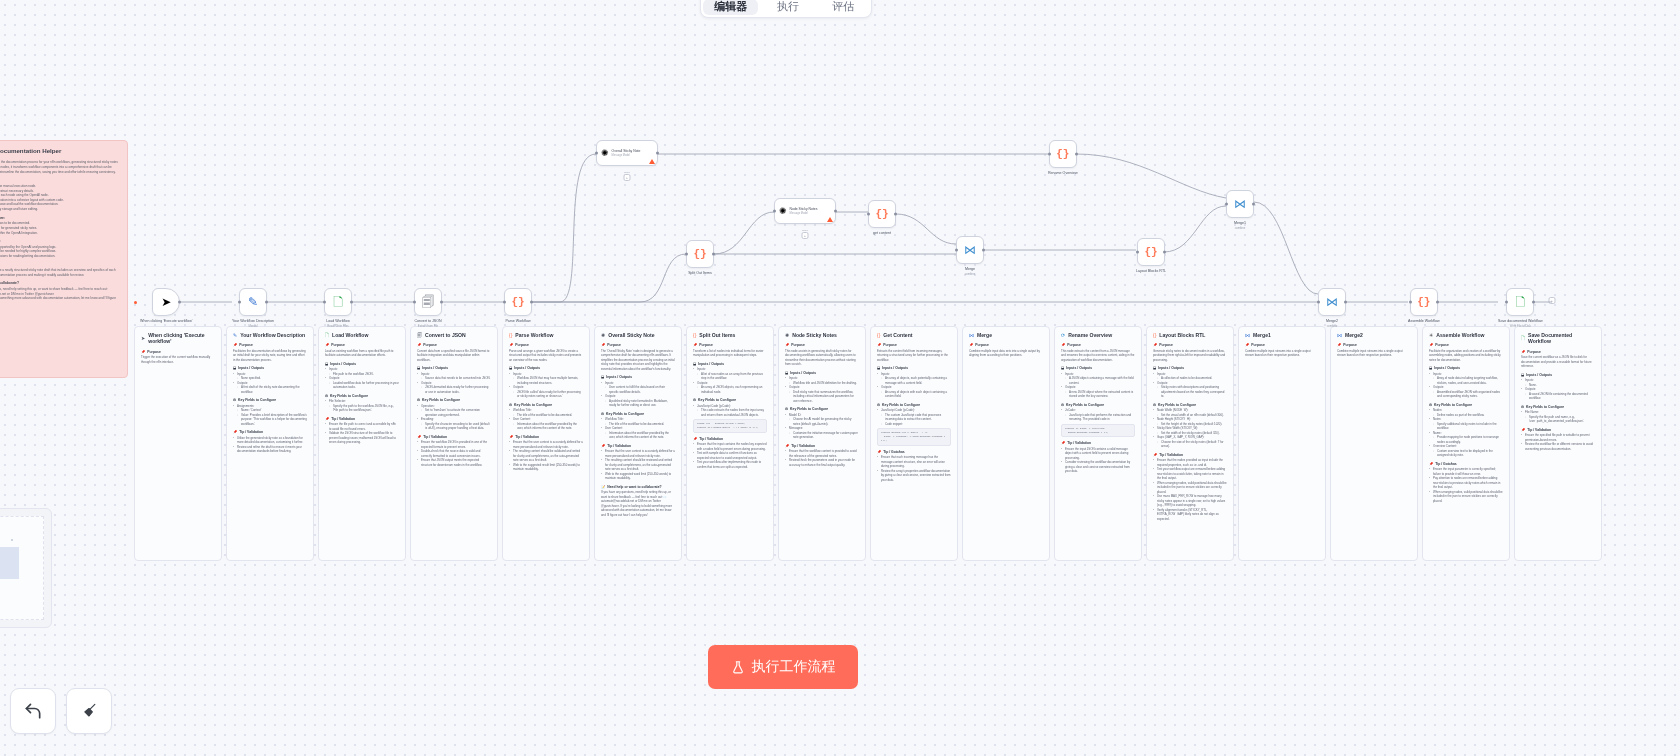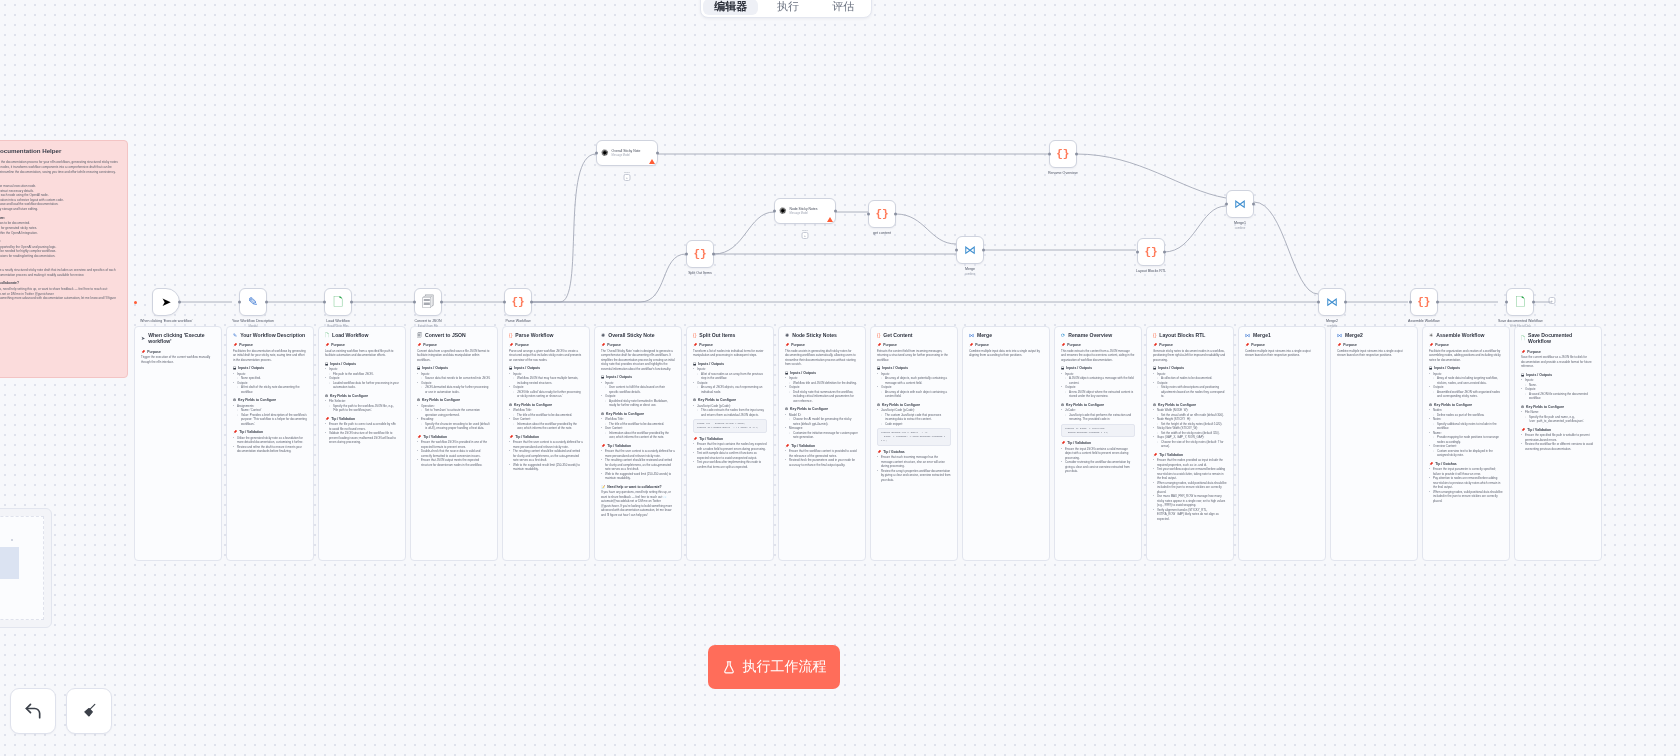--- a/index.html
+++ b/index.html
@@ -146,21 +146,21 @@
     width: 46px; height: 46px; background: #ffffff;
     border: 1px solid #dfe2ec; border-radius: 9px;
     display: flex; align-items: center; justify-content: center;
     z-index: 30; box-shadow: 0 1px 2px rgba(20,25,60,.04);
   }
   .ctrlbtn svg { width: 20px; height: 20px; }
 
   
   .runbtn {
     position: absolute; left: 708px; top: 645px;
-    width: 132px; height: 44px; background: #ff6d5a;
+    width: 150px; height: 44px; background: #ff6d5a;
     border: none; border-radius: 7px; color: #fff;
     font-size: 14px; font-family: "Liberation Sans", sans-serif;
     display: flex; align-items: center; justify-content: center; gap: 7px;
     z-index: 35; cursor: pointer;
   }
   .runbtn svg { width: 14px; height: 14px; }
 </style>
 </head>
 <body>
 

